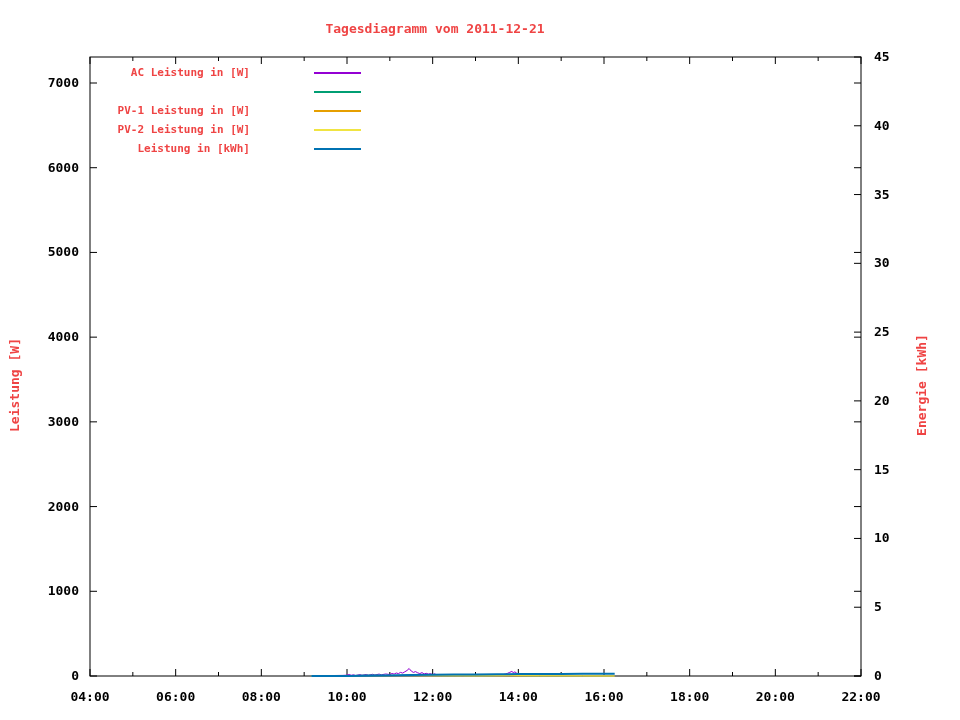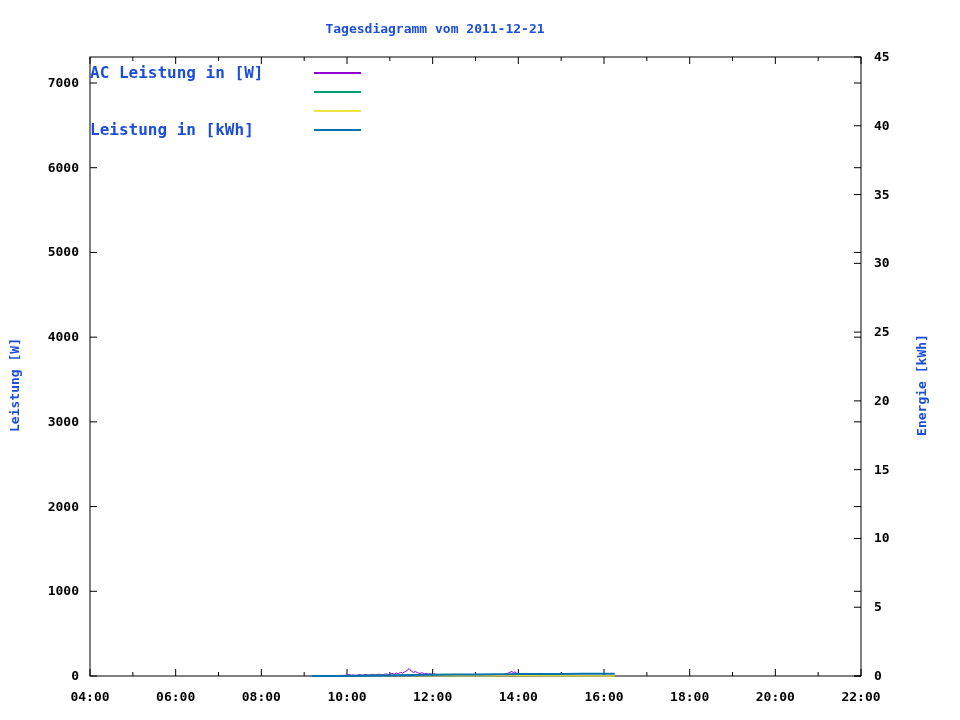--- a/index.html
+++ b/index.html
@@ -1,28 +1,28 @@
 <!DOCTYPE html>
 <html><head>
 <meta charset="utf-8">
 <style>
   html,body{margin:0;padding:0;background:#fff;}
   #canvas{position:relative;width:960px;height:720px;background:#fff;overflow:hidden;
-          font-family:"DejaVu Sans Mono",monospace;color:#1d4ed8;}
+          font-family:"DejaVu Sans Mono",monospace;color:#ef4444;}
   .chart-title{position:absolute;top:21px;left:435px;transform:translateX(-50%);
                font-size:13px;font-weight:bold;white-space:nowrap;}
   .ylabel-left{position:absolute;left:14px;top:385px;transform:translate(-50%,-50%) rotate(-90deg);
                transform-origin:center;font-size:13px;font-weight:bold;white-space:nowrap;}
   .ylabel-right{position:absolute;left:921px;top:385px;transform:translate(-50%,-50%) rotate(-90deg);
                transform-origin:center;font-size:13px;font-weight:bold;white-space:nowrap;}
   #plot-svg{position:absolute;left:0;top:0;}
   .legend{position:absolute;left:90px;top:63px;}
   .legend-row{position:relative;height:19px;width:380px;}
   .legend-label{position:absolute;left:0;top:0;width:160px;height:19px;line-height:19px;
-                text-align:right;font-size:16px;font-weight:bold;white-space:nowrap;}
+                text-align:right;font-size:11px;font-weight:bold;white-space:nowrap;}
   .legend-line{position:absolute;left:224px;top:9px;width:47px;height:2px;}
 </style>
 </head>
 <body>
 
 <div id="canvas">
   <div class="chart-title">Tagesdiagramm vom 2011-12-21</div>
   <div class="ylabel-left">Leistung [W]</div>
   <div class="ylabel-right">Energie [kWh]</div>
   <svg id="plot-svg" width="960" height="720">
@@ -128,20 +128,25 @@
     </svg>
   <div class="legend" id="legend">
       <div class="legend-row">
         <span class="legend-label">AC Leistung in [W]</span>
         <span class="legend-line" style="background: rgb(148, 0, 211);"></span>
       </div>
       <div class="legend-row">
         <span class="legend-line" style="background: rgb(0, 158, 115);"></span>
       </div>
       <div class="legend-row">
+        <span class="legend-label">PV-1 Leistung in [W]</span>
+        <span class="legend-line" style="background: rgb(230, 159, 0);"></span>
+      </div>
+      <div class="legend-row">
+        <span class="legend-label">PV-2 Leistung in [W]</span>
         <span class="legend-line" style="background: rgb(240, 228, 66);"></span>
       </div>
       <div class="legend-row">
         <span class="legend-label">Leistung in [kWh]</span>
         <span class="legend-line" style="background: rgb(0, 114, 178);"></span>
       </div>
     </div>
 </div>
 
 </body></html>

